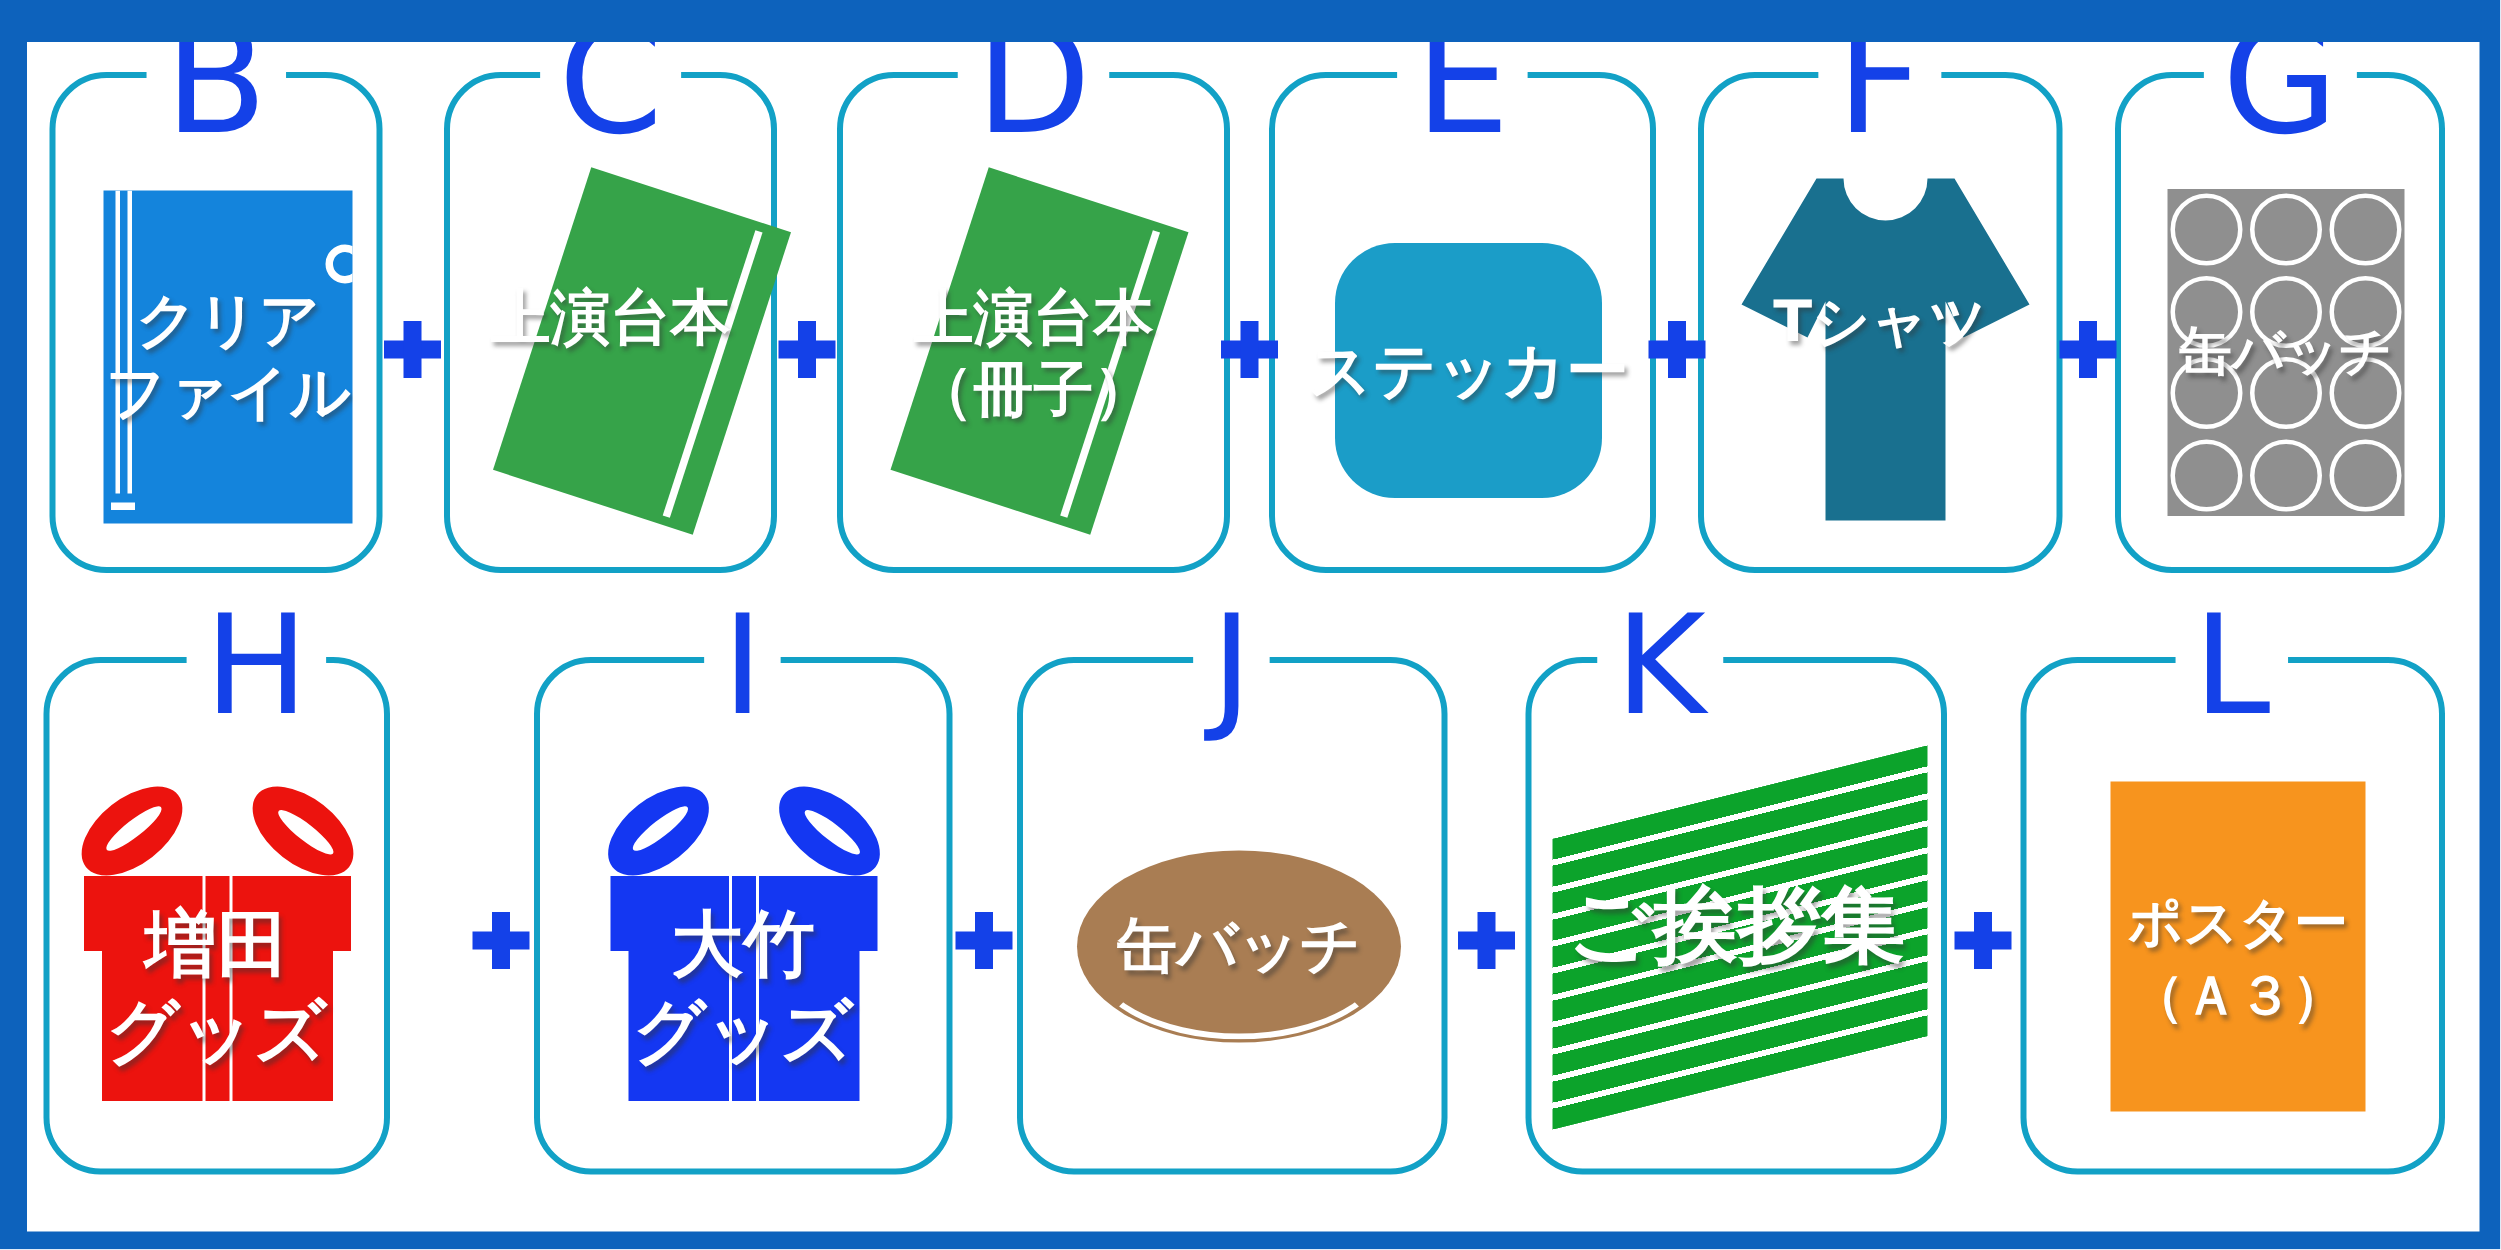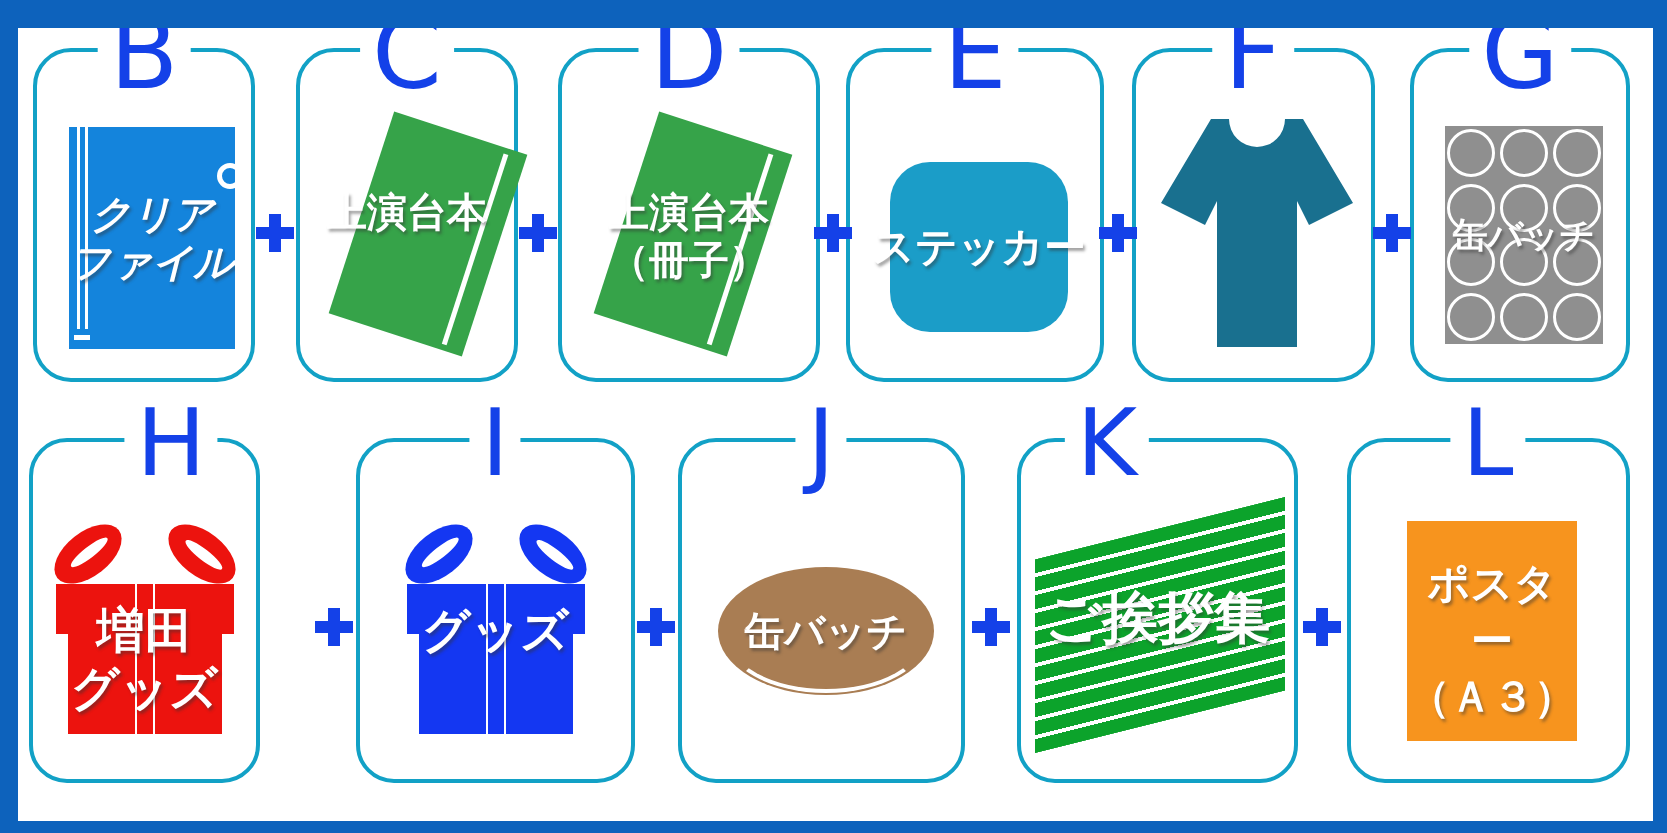--- a/index.html
+++ b/index.html
@@ -39,21 +39,21 @@
   .p1{left:256px;top:214px}.p2{left:519px;top:214px}.p3{left:814px;top:214px}
   .p4{left:1099px;top:214px}.p5{left:1373px;top:214px}
   .p6{left:315px;top:608px}.p7{left:637px;top:608px}.p8{left:972px;top:608px}.p9{left:1303px;top:608px}
   
   .item-label{color:#fff;font-weight:bold;text-align:center;line-height:1.2;
               text-shadow:2px 3px 3px rgba(50,50,50,.45);z-index:2;}
   .item-label span{display:block;}
   
   .clear-file{position:absolute;left:32px;top:75px;width:166px;height:222px;background:#1484dc;
               overflow:hidden;display:flex;align-items:center;justify-content:center;}
-  .clear-file .file-label{font-size:40px;font-style:italic;}
+  .clear-file .file-label{font-size:40px;}
   .v-line{position:absolute;top:0;bottom:20px;width:3px;background:#fff}
   .v-line.l1{left:8px}.v-line.l2{left:16px}
   .dash{position:absolute;left:5px;bottom:9px;width:16px;height:5px;background:#fff}
   .ring{position:absolute;right:-8px;top:36px;width:26px;height:26px;border:5px solid #fff;border-radius:50%;}
   
   .book{position:absolute;top:76px;width:140px;height:212px;background:#36a349;transform:rotate(18deg);}
   .card-c .book{left:58px}
   .card-d .book{left:61px}
   .spine{position:absolute;right:18px;top:6px;bottom:6px;width:5px;background:#fff}
   .book-label{position:absolute;left:0;right:0;top:136px;font-size:40px;}
@@ -90,21 +90,21 @@
   .coaster::after{content:'';position:absolute;left:6px;right:6px;top:10px;bottom:2px;
                   border:4px solid transparent;border-bottom-color:#fff;border-radius:50%;}
   .coaster .item-label{font-size:40px;white-space:nowrap;}
   
   .paper-stack{position:absolute;left:14px;top:86px;width:250px;height:194px;transform:skewY(-14deg);
                background:repeating-linear-gradient(to bottom,#0ca32b 0 14px,#ffffff 14px 18px);}
   .stack-label{position:absolute;left:0;right:0;top:142px;font-size:56px;white-space:nowrap;}
   
   .poster{position:absolute;left:56px;top:79px;width:170px;height:220px;background:#f7941e;
           display:flex;align-items:center;justify-content:center;padding-top:20px;}
-  .poster .item-label{font-size:42px;line-height:1.35;}
+  .poster .item-label{font-size:36px;line-height:1.35;}
 </style>
 </head>
 <body>
 
 <div id="page">
   <div class="frame"></div>
 
   <div class="card r1 card-b">
     <div class="clear-file">
       <span class="v-line l1"></span>
@@ -146,20 +146,23 @@
         <span>ステッカー</span>
       </div>
     </div>
   </div>
   <div class="letter lr1 letter-e">E</div>
 
   <div class="card r1 card-f">
     <svg class="tshirt-svg" viewBox="0 0 196 232">
       <path fill="#19708f" d="M52,2 L70,2 A28,28 0 0 0 126,2 L144,2 L194,86 L150,108 L138,84 L138,230 L58,230 L58,84 L46,108 L2,86 Z"></path>
     </svg>
+    <div class="item-label tshirt-label">
+      <span>Tシャツ</span>
+    </div>
   </div>
   <div class="letter lr1 letter-f">F</div>
 
   <div class="card r1 card-g">
     <div class="badge-sheet">
       <div class="badge-grid">
         <span class="badge-circle"></span>
         <span class="badge-circle"></span>
         <span class="badge-circle"></span>
         <span class="badge-circle"></span>
@@ -197,20 +200,21 @@
 
   <div class="card r2 card-i">
     <div class="gift gift-blue">
       <span class="bow bow-left"></span>
       <span class="bow bow-right"></span>
       <span class="lid"></span>
       <span class="boxbody"></span>
       <span class="ribbon rl"></span>
       <span class="ribbon rr"></span>
       <div class="item-label gift-label">
+        <span>大竹</span>
         <span>グッズ</span>
       </div>
     </div>
   </div>
   <div class="letter lr2 letter-i">I</div>
 
   <div class="card r2 card-j">
     <div class="coaster">
       <div class="item-label">
         <span>缶バッチ</span>

